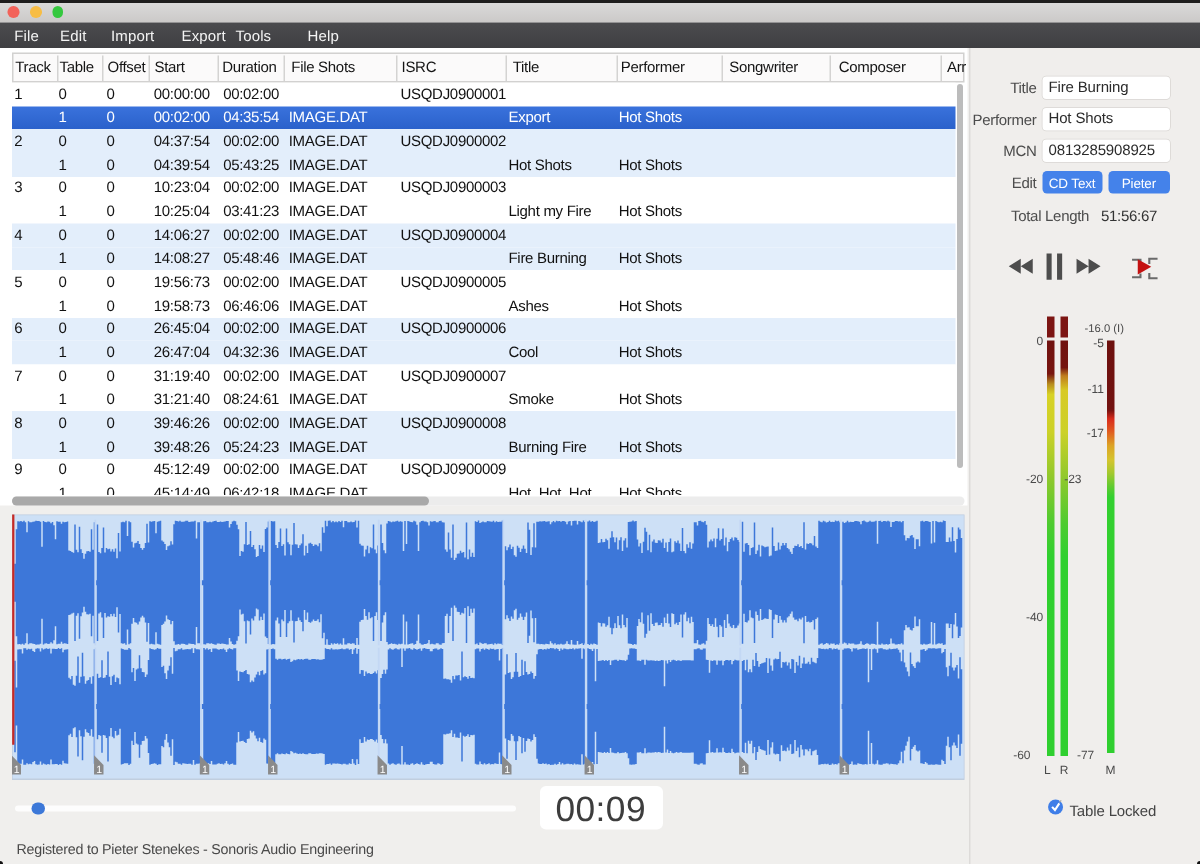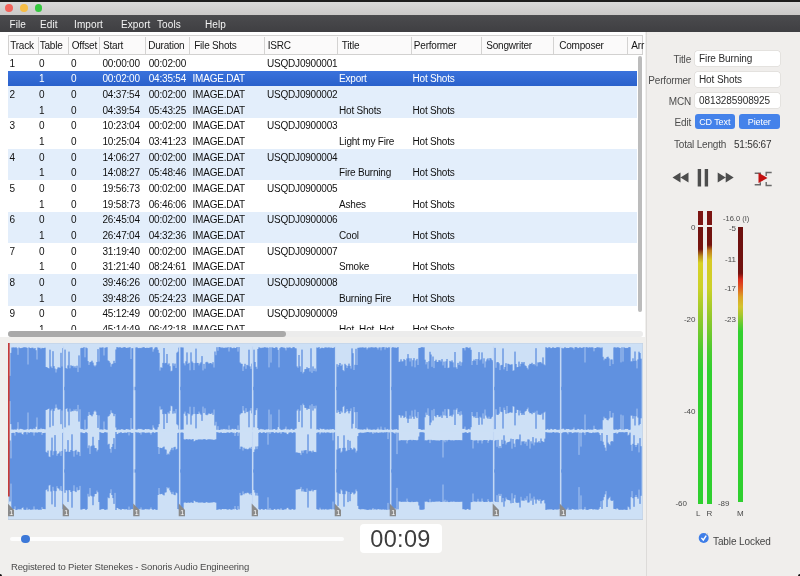--- a/index.html
+++ b/index.html
@@ -333,22 +333,22 @@
 <div class="abs mlabel" style="right:104.5px;top:223px">0</div>
 <div class="abs mlabel" style="right:104.5px;top:315px">-20</div>
 <div class="abs mlabel" style="right:104.5px;top:407px">-40</div>
 <div class="abs mlabel" style="right:113px;top:498.5px">-60</div>
 <div class="abs mlabel" style="left:696px;top:509px;text-align:left">L</div>
 <div class="abs mlabel" style="left:706.5px;top:509px;text-align:left">R</div>
 <div class="abs mlabel" style="left:723px;top:214px;text-align:left;font-size:7.5px">-16.0 (I)</div>
 <div class="abs mlabel" style="right:64px;top:223.5px">-5</div>
 <div class="abs mlabel" style="right:64px;top:255px">-11</div>
 <div class="abs mlabel" style="right:64px;top:283.5px">-17</div>
-<div class="abs mlabel" style="right:64px;top:315px">-23</div>
-<div class="abs mlabel" style="right:70.5px;top:498.5px">-89</div>
+<div class="abs mlabel" style="right:79px;top:315px">-23</div>
+<div class="abs mlabel" style="right:70.5px;top:498.5px">-77</div>
 <div class="abs mlabel" style="left:737px;top:509px;text-align:left">M</div>
 
 <div class="abs" id="slidertrack"></div>
 <div class="abs" id="sliderthumb"></div>
 <div class="abs" id="timebox">
     <span>00:09</span>
   </div>
 
 <svg class="abs" style="left:697.5px;top:532px" width="12" height="12" viewBox="0 0 12 12">
   <circle cx="5.7" cy="6" r="5" fill="#3f7ee8"></circle>

